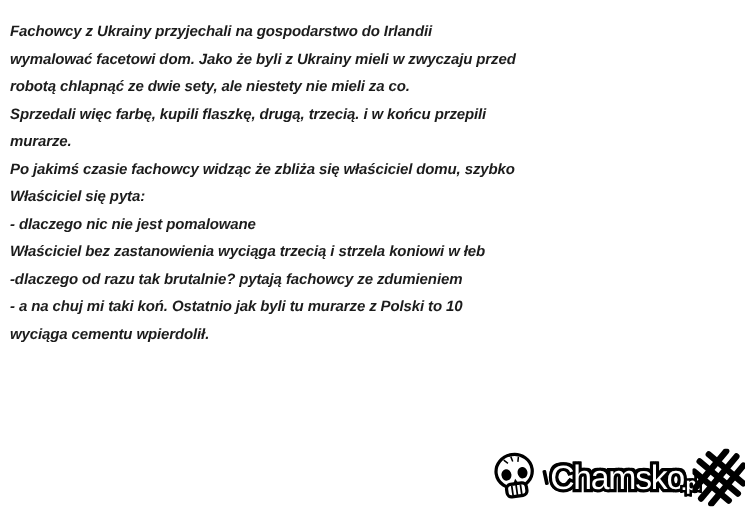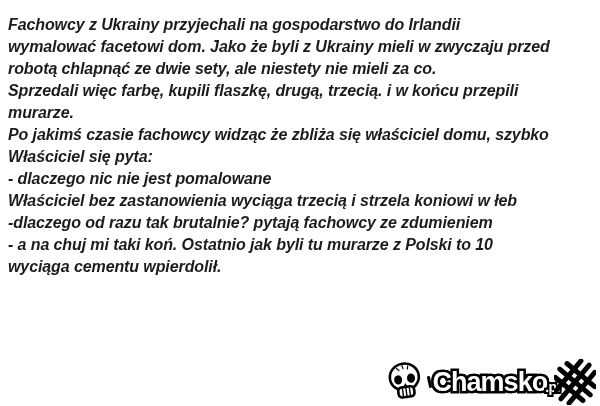--- a/index.html
+++ b/index.html
@@ -20,21 +20,21 @@
     background: #ffffff;
     overflow: hidden;
   }
   .joke-text {
     position: absolute;
     top: 14px;
     left: 8px;
     right: 0;
   }
   .joke-line {
-    font-size: 16px;
+    font-size: 12px;
     font-weight: bold;
     font-style: italic;
     line-height: 22px;
     color: #1c1c1c;
     white-space: nowrap;
     letter-spacing: -0.1px;
   }
   .logo {
     position: absolute;
     right: 4px;
@@ -53,21 +53,21 @@
     display: inline-block;
     width: 3px;
     height: 12px;
     background: #000000;
     transform: rotate(-12deg);
     margin-right: 2px;
     border-radius: 1px;
   }
   .logo-text {
     font-size: 27px;
-    font-weight: bold;
+    font-weight: normal;
     font-style: normal;
     letter-spacing: -1px;
     color: #ffffff;
     -webkit-text-stroke: 5px #000000;
     paint-order: stroke fill;
     text-shadow:
       2px 2px 0 #000, -2px -2px 0 #000,
       2px -2px 0 #000, -2px 2px 0 #000,
       2px 0 0 #000, -2px 0 0 #000,
       0 2px 0 #000, 0 -2px 0 #000;

